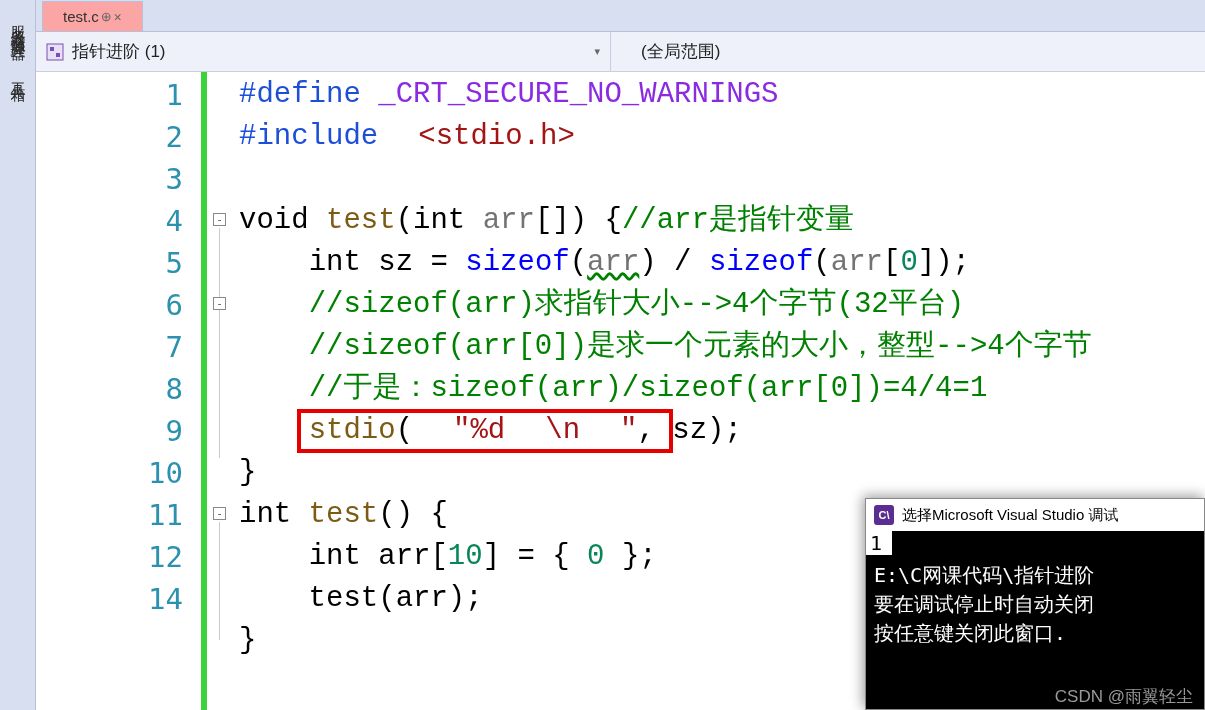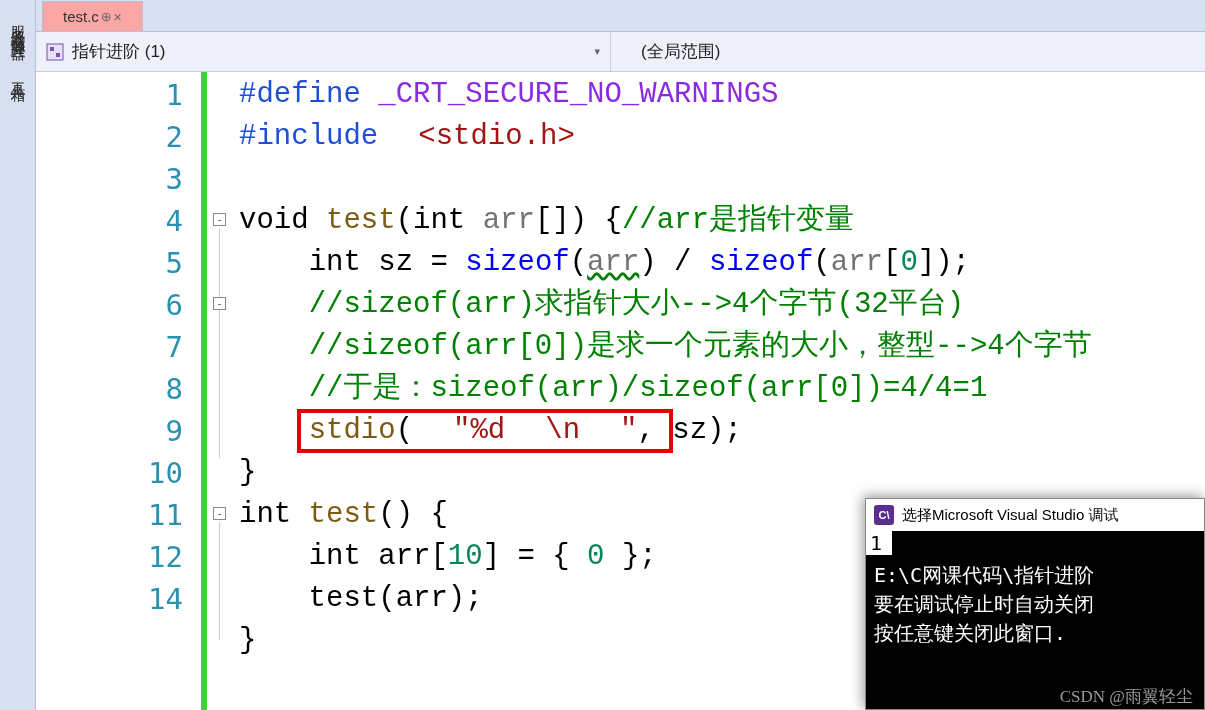--- a/index.html
+++ b/index.html
@@ -182,21 +182,21 @@
   .console .body { padding: 0; }
   .console .outline { background:#fff; color:#000; padding: 0 4px; width: 26px; display:inline-block; }
   .console .text { padding: 6px 8px; line-height: 1.45; }
   
   .watermark {
     position: absolute;
     right: 12px;
     bottom: 2px;
     color: rgba(180,180,180,0.85);
     font-size: 17px;
-    font-family: Liberation Serif, serif;
+    font-family: Liberation Sans, sans-serif;
     pointer-events: none;
   }
 </style>
 </head>
 <body>
 
 <div class="root">
   <div class="sidebar">
     <div class="vtext">服务器资源管理器</div>
     <div class="vtext">工具箱</div>

